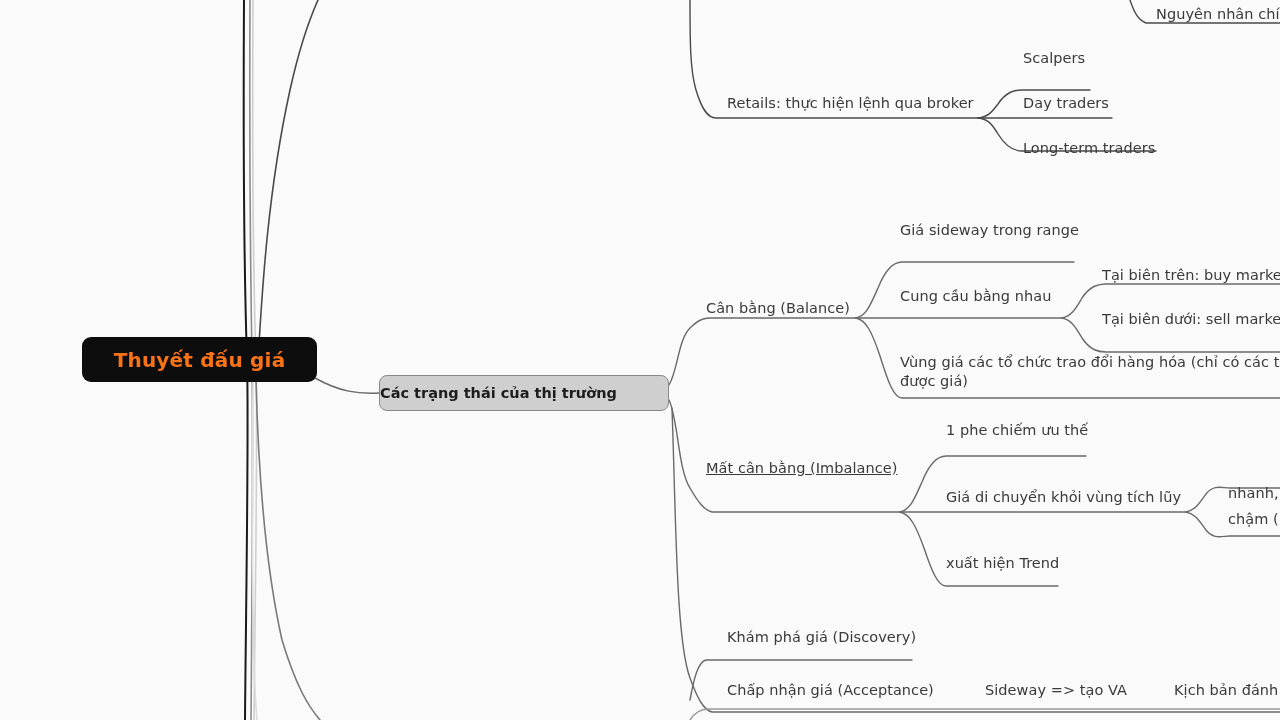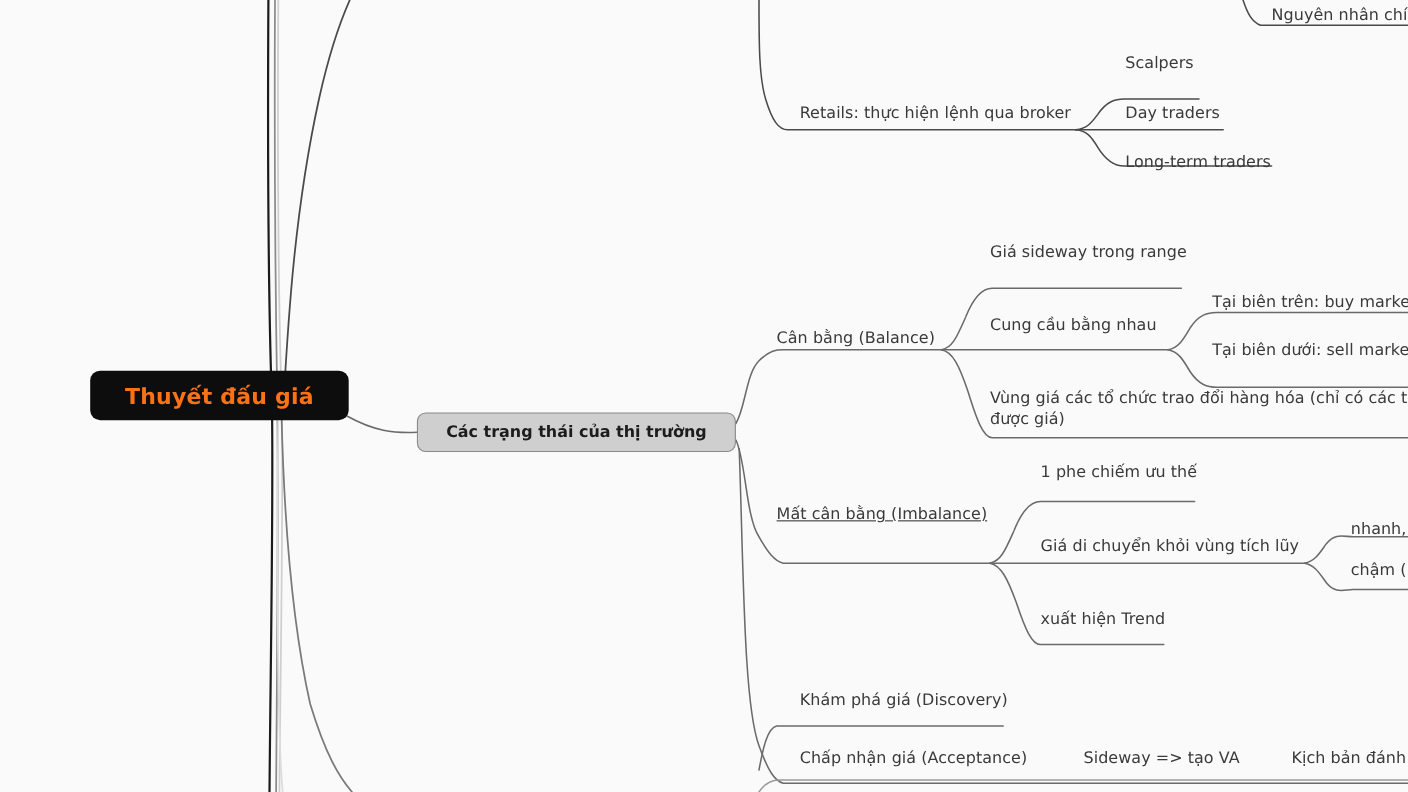--- a/index.html
+++ b/index.html
@@ -53,21 +53,20 @@
   
   #state-node {
     position: absolute;
     left: 379px; top: 375px;
     width: 290px; height: 36px;
     background: #cfcfcf;
     border: 1px solid #8a8a8a;
     border-radius: 8px;
     display: flex;
     align-items: center;
-    justify-content: center;
     box-sizing: border-box;
   }
   #state-node .st {
     color: #1c1c1c;
     font-size: 14.5px;
     font-weight: bold;
     white-space: nowrap;
   }
 </style>
 </head>
@@ -165,21 +164,21 @@
   <div class="node-label" style="left:1102px; top:310px;">Tại biên dưới: sell market</div>
 
   <div class="node-label wrap" style="left:900px; top:353px;">Vùng giá các tổ chức trao đổi hàng hóa (chỉ có các tổ được giá)</div>
 
   <div class="node-label" style="left:706px; top:459px;text-decoration:underline;">Mất cân bằng (Imbalance)</div>
 
   <div class="node-label" style="left:946px; top:421px;">1 phe chiếm ưu thế</div>
 
   <div class="node-label" style="left:946px; top:488px;">Giá di chuyển khỏi vùng tích lũy</div>
 
-  <div class="node-label" style="left:1228px; top:472px;text-align:right;">nhanh,</div>
+  <div class="node-label" style="left:1228px; top:484px;text-align:right;">nhanh,</div>
 
   <div class="node-label" style="left:1228px; top:510px;">chậm (</div>
 
   <div class="node-label" style="left:946px; top:554px;">xuất hiện Trend</div>
 
   <div class="node-label" style="left:727px; top:628px;">Khám phá giá (Discovery)</div>
 
   <div class="node-label" style="left:727px; top:681px;">Chấp nhận giá (Acceptance)</div>
 
   <div class="node-label" style="left:985px; top:681px;">Sideway =&gt; tạo VA</div>

